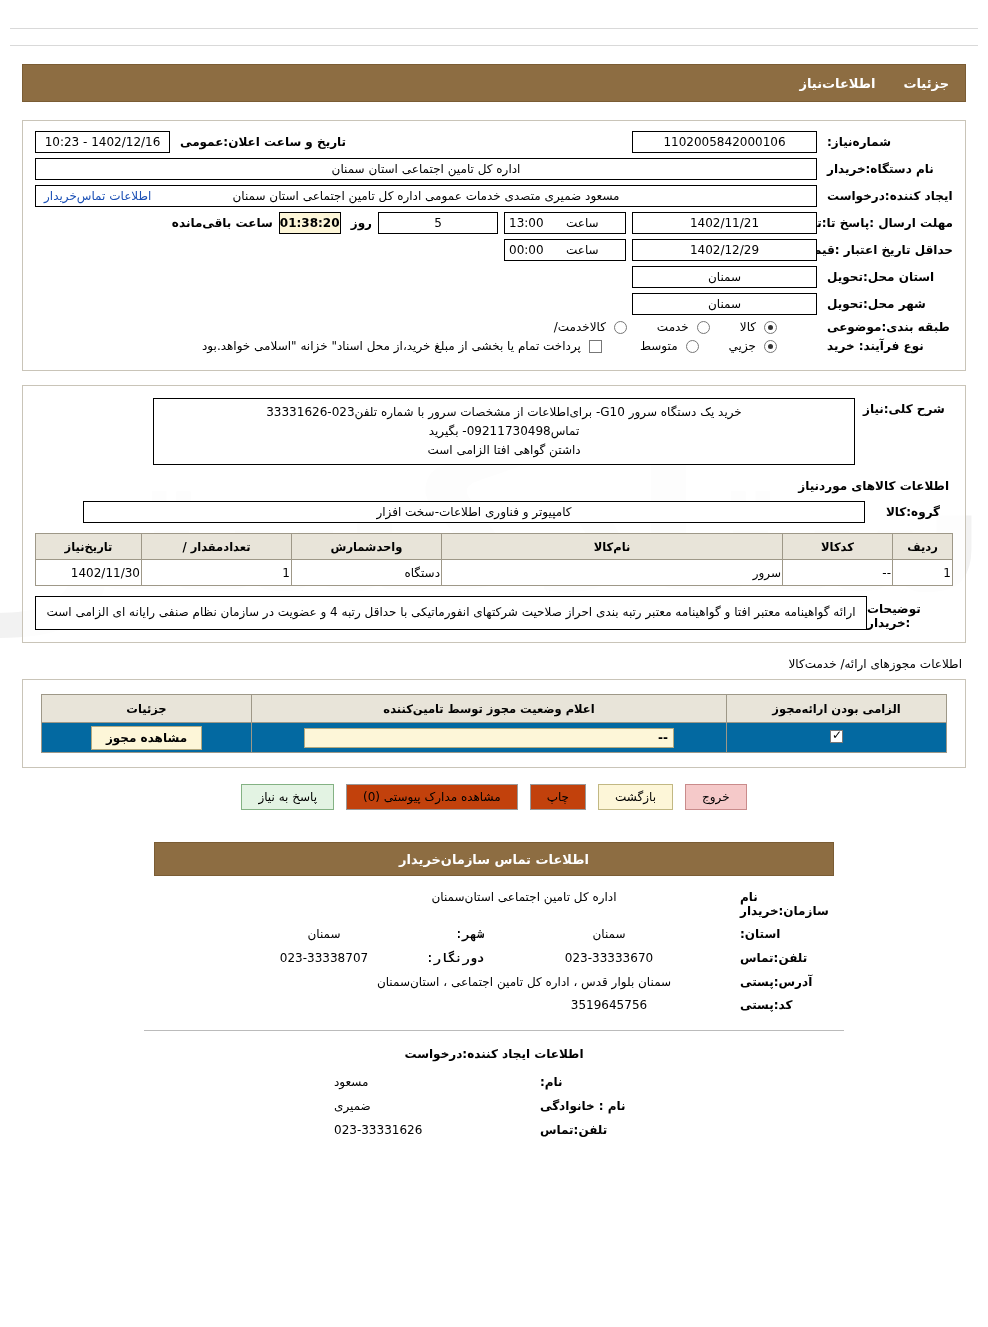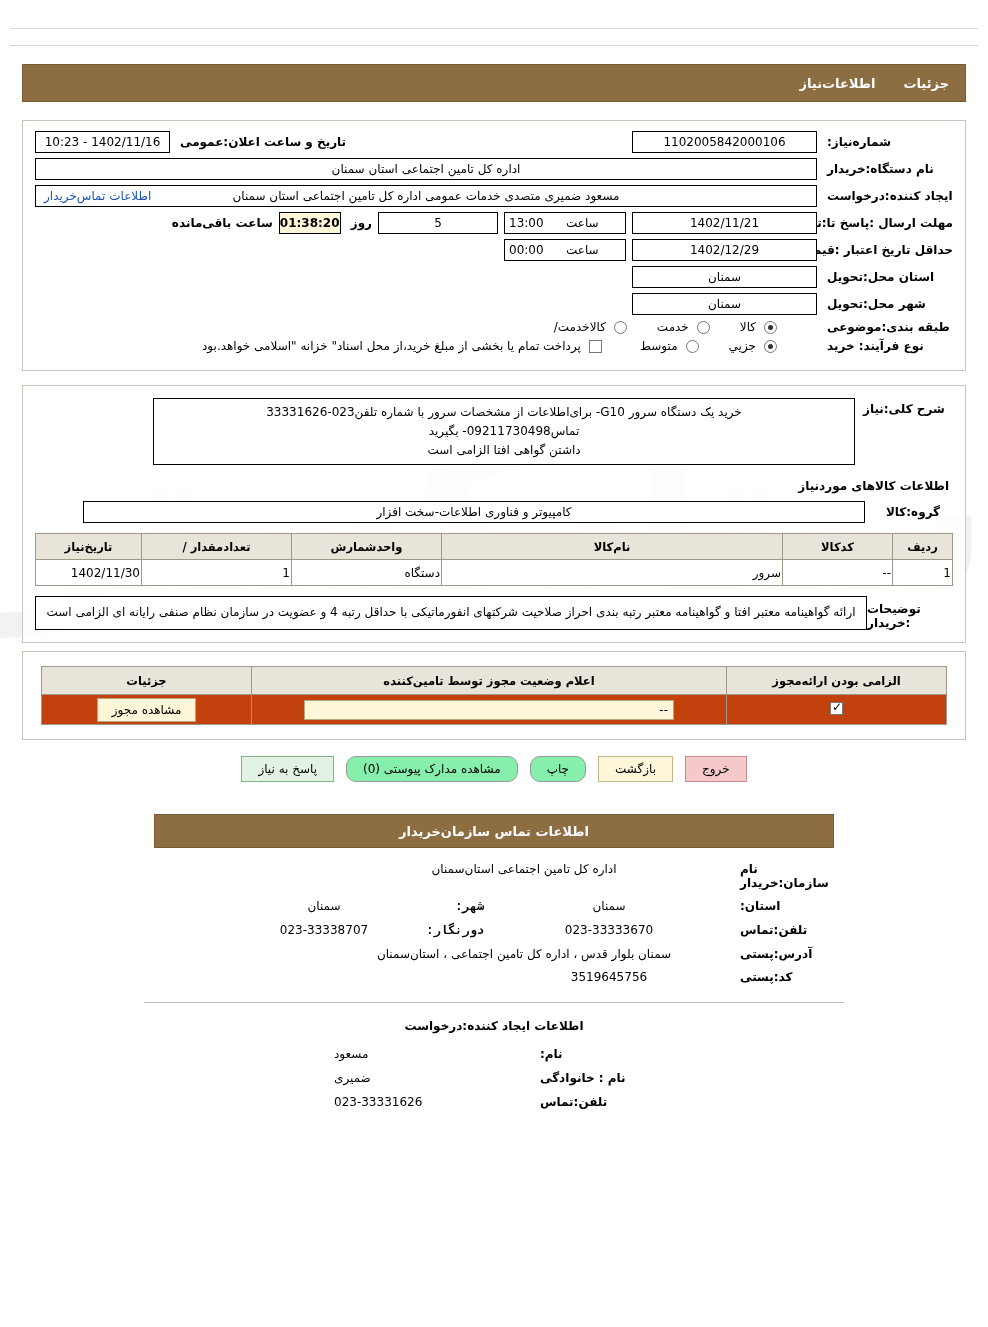--- a/index.html
+++ b/index.html
@@ -184,21 +184,22 @@
     background: #e8e4d9;
     border: 1px solid #9e9888;
     height: 28px;
     font-weight: bold;
     font-size: 11.5px;
   }
   table.perm td {
     border: 1px solid #9e9888;
     height: 30px;
     text-align: center;
-    background: #c2410c;
+    background: #0369a1;
+    font-weight: bold;
   }
   .btn {
     display: inline-block;
     border: 1px solid #8a8a6a;
     padding: 4px 14px;
     font-size: 12px;
     cursor: pointer;
     background: #fdf6d8;
   }
   .btn-view { background: #fdf6d8; border: 1px solid #b3a97f; }
@@ -216,21 +217,21 @@
 
   .btnbar { display: flex; justify-content: center; gap: 12px; margin: 16px 0 0 0; }
   .abtn {
     border: 1px solid #999;
     padding: 5px 16px;
     font-size: 12px;
     cursor: pointer;
     white-space: nowrap;
   }
   .abtn.green { background: #e3f3e3; border-color: #84b284; }
-  .abtn.plain { background: #86efac; border-radius: 10px; }
+  .abtn.plain { background: #c2410c; }
   .abtn.yellow { background: #fdf6d8; border-color: #c2b883; }
   .abtn.red { background: #f5c9c9; border-color: #c98b8b; }
 
   .contact-bar {
     background: #8d6d42;
     color: #fff;
     height: 34px;
     line-height: 34px;
     text-align: center;
     font-weight: bold;
@@ -266,21 +267,21 @@
   </div>
 
   <div class="panel">
     <div class="form-body">
 
       <div class="row">
         <div class="lbl w-lbl">شماره‌نیاز:</div>
         <div class="box" style="width:185px">1102005842000106</div>
         <div style="flex:1"></div>
         <div class="lbl">تاریخ و ساعت اعلان:عمومی</div>
-        <div class="box" style="width:135px">1402/11/16 - 10:23</div>
+        <div class="box" style="width:135px">1402/12/16 - 10:23</div>
       </div>
 
       <div class="row">
         <div class="lbl w-lbl">نام دستگاه:خریدار</div>
         <div class="box" style="flex:1">اداره کل تامین اجتماعی استان سمنان</div>
       </div>
 
       <div class="row">
         <div class="lbl w-lbl">ایجاد کننده:درخواست</div>
         <div class="box" style="flex:1; position:relative">
@@ -394,20 +395,21 @@
         </tr>
       </tbody>
     </table>
 
     <div class="note-row">
       <div class="note-lbl">توضیحات :خریدار</div>
       <div class="note-box">ارائه گواهینامه معتبر افتا و گواهینامه معتبر رتبه بندی احراز صلاحیت شرکتهای انفورماتیکی با حداقل رتبه 4 و عضویت در سازمان نظام صنفی رایانه ای الزامی است</div>
     </div>
   </div>
 
+  <div class="sub-label">اطلاعات مجوزهای ارائه/ خدمت‌کالا</div>
 
   <div class="perm-panel">
     <table class="perm">
       <thead>
         <tr>
           <th style="width:220px">الزامی بودن ارائه‌مجوز</th>
           <th>اعلام وضعیت مجوز توسط تامین‌کننده</th>
           <th style="width:210px">جزئیات</th>
         </tr>
       </thead>

